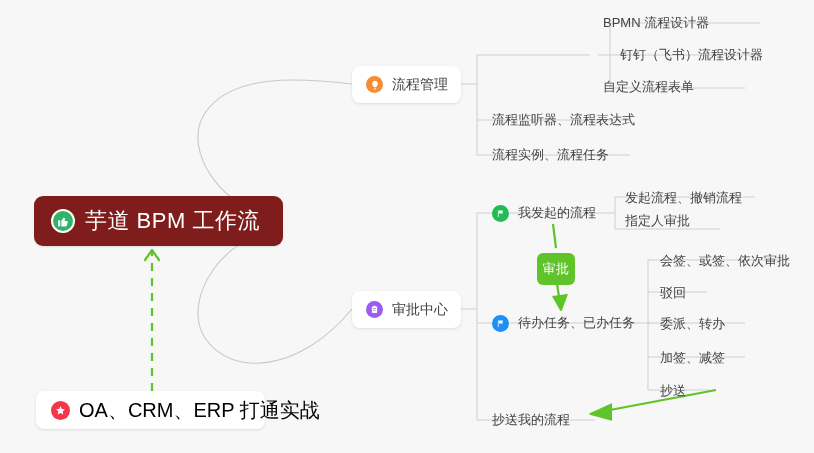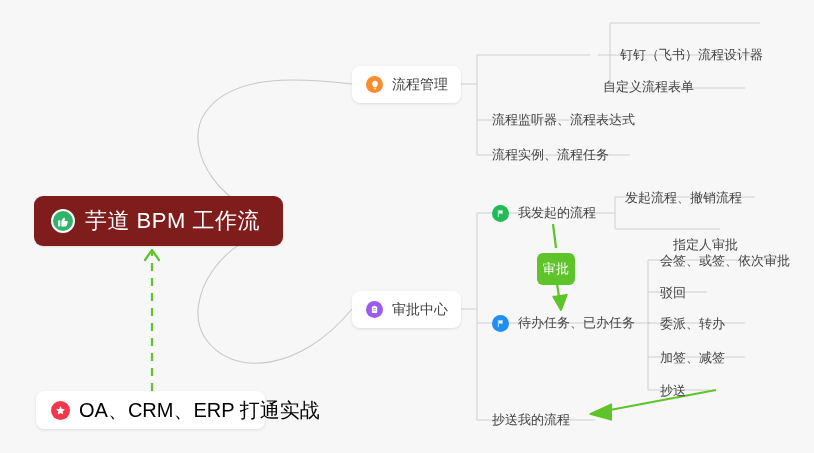--- a/index.html
+++ b/index.html
@@ -203,20 +203,23 @@
       <svg width="10" height="10" viewBox="0 0 24 24" fill="#ffffff">
         <path d="M12 2a7 7 0 0 0-4 12.7V17h8v-2.3A7 7 0 0 0 12 2z"></path>
         <rect x="9" y="18.4" width="6" height="1.8" rx="0.9"></rect>
         <rect x="10" y="21" width="4" height="1.6" rx="0.8"></rect>
       </svg>
     </span>
     <span class="card-label">流程管理</span>
   </div>
 
 
+  <div class="leaf" style="left:603px; top:10px;">
+    <span class="leaf-label">BPMN 流程设计器</span>
+  </div>
   <div class="leaf" style="left:620px; top:42px;">
     <span class="leaf-label">钉钉（飞书）流程设计器</span>
   </div>
   <div class="leaf" style="left:603px; top:74px;">
     <span class="leaf-label">自定义流程表单</span>
   </div>
 
   <div class="leaf" style="left:492px; top:107px;">
     <span class="leaf-label">流程监听器、流程表达式</span>
   </div>
@@ -242,21 +245,21 @@
         <path d="M5 3h2v18H5z"></path>
         <path d="M8 4h11l-2.4 4L19 12H8z"></path>
       </svg>
     </span>
     <span class="leaf-label">我发起的流程</span>
   </div>
 
   <div class="leaf" style="left:625px; top:185px;">
     <span class="leaf-label">发起流程、撤销流程</span>
   </div>
-  <div class="leaf" style="left:625px; top:232px;margin-left:48px;">
+  <div class="leaf" style="left:625px; top:208px;">
     <span class="leaf-label">指定人审批</span>
   </div>
 
   <div class="pill">
     <span>审批</span>
   </div>
 
   <div class="leaf has-icon" style="left:492px; top:310px;">
     <span class="badge badge-sm badge-blue">
       <svg width="9" height="9" viewBox="0 0 24 24" fill="#ffffff">

